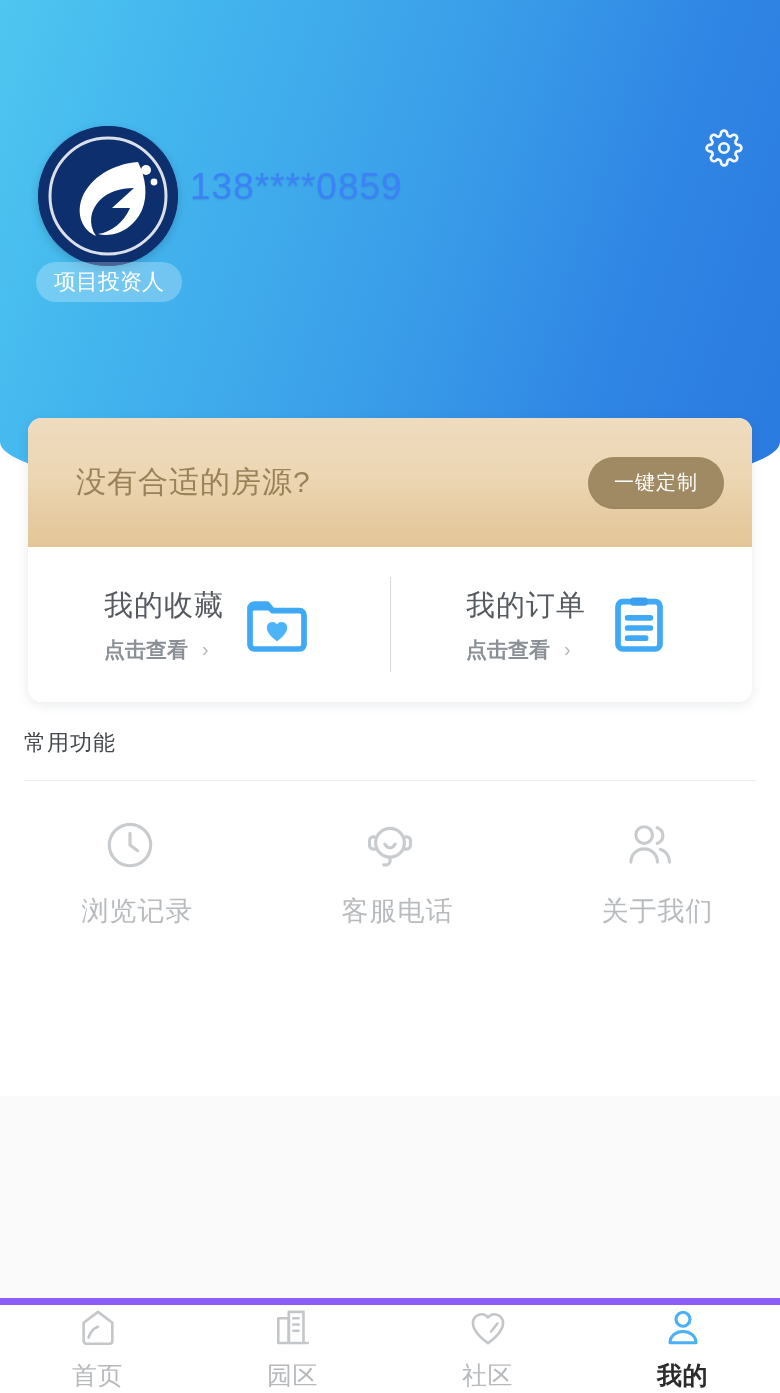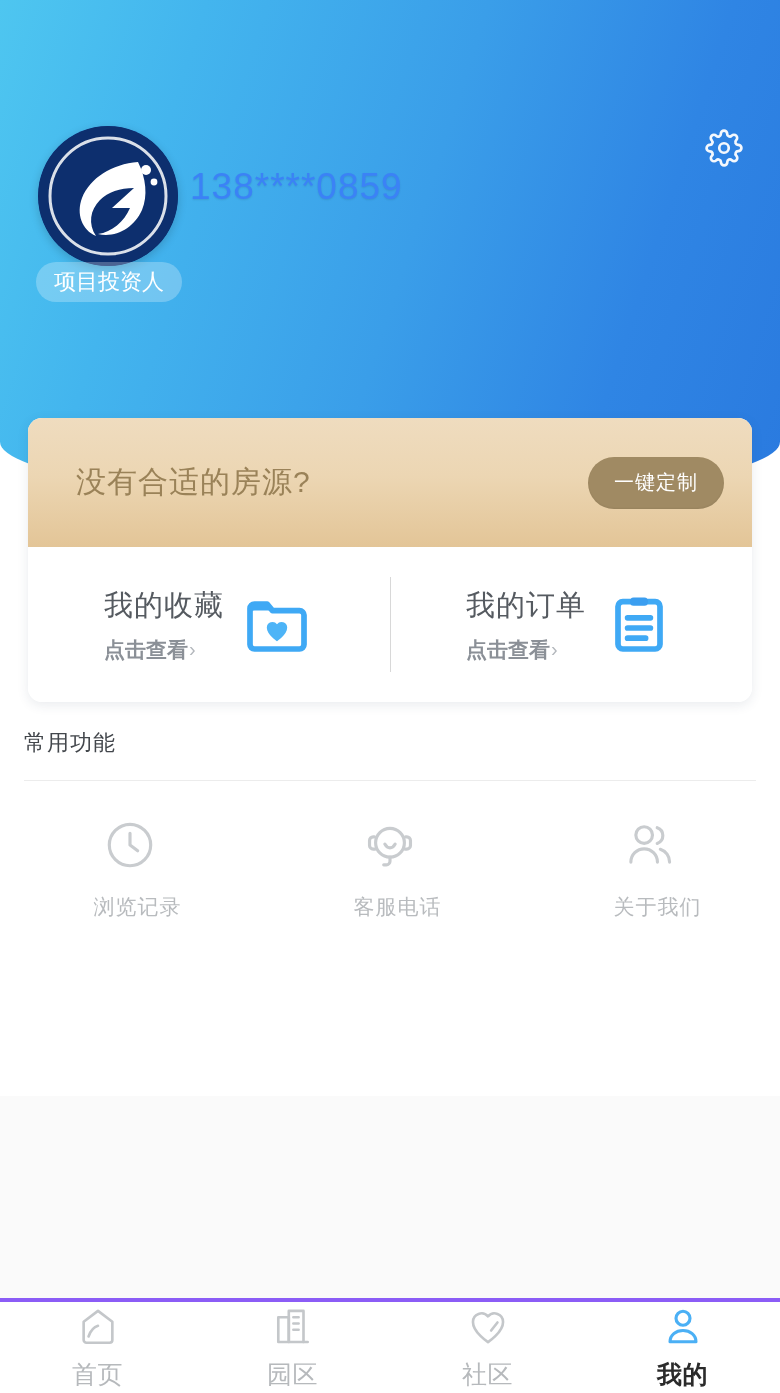--- a/index.html
+++ b/index.html
@@ -111,21 +111,21 @@
     gap: 16px;
     cursor: pointer;
   }
   .col-divider {
     position: absolute; left: 50%; top: 30px;
     width: 1px; height: 95px;
     background: #d8d8d8;
   }
   .col-texts { display: flex; flex-direction: column; gap: 10px; }
   .col-title { font-size: 29px; color: #555a60; letter-spacing: 1px; }
-  .col-sub { font-size: 21px; color: #8b9097; display: flex; align-items: center; gap: 1px; font-weight: bold; }
+  .col-sub { font-size: 21px; color: #8b9097; display: flex; align-items: center; gap: 14px; font-weight: bold; }
   .col-sub .chev { font-size: 20px; color: #b4b8bd; font-weight: normal; }
   .col-icon { width: 74px; height: 74px; display: flex; align-items: center; justify-content: center; }
   .col-icon svg { width: 72px; height: 72px; display: block; }
 
   
   .section {
     position: absolute; left: 0; top: 700px; width: 780px;
     background: #ffffff;
   }
   .section-title {
@@ -143,35 +143,35 @@
     display: flex;
     padding: 36px 0 30px 0;
   }
   .grid-item {
     flex: 1;
     display: flex; flex-direction: column; align-items: center; gap: 20px;
     cursor: pointer;
   }
   .grid-icon { width: 56px; height: 56px; display: flex; align-items: center; justify-content: center; }
   .grid-icon svg { width: 54px; height: 54px; display: block; }
-  .grid-label { font-size: 21px; color: #b8bbbe; letter-spacing: 1px; margin-left: 15px; }
+  .grid-label { font-size: 27px; color: #b8bbbe; letter-spacing: 1px; margin-left: 15px; }
 
   
   .filler {
     position: absolute; left: 0; top: 1096px;
     width: 780px; height: 206px;
     background: #fafafa;
   }
 
   
   .tabbar {
     position: absolute; left: 0; bottom: 0;
     width: 780px; height: 95px;
     background: #ffffff;
-    border-top: 4px solid #8b5cf6;
+    border-top: 7px solid #8b5cf6;
     display: flex;
     z-index: 10;
   }
   .tab {
     flex: 1;
     display: flex; flex-direction: column; align-items: center; justify-content: center;
     gap: 9px;
     cursor: pointer;
   }
   .tab-icon { width: 44px; height: 44px; display: flex; align-items: center; justify-content: center; }

